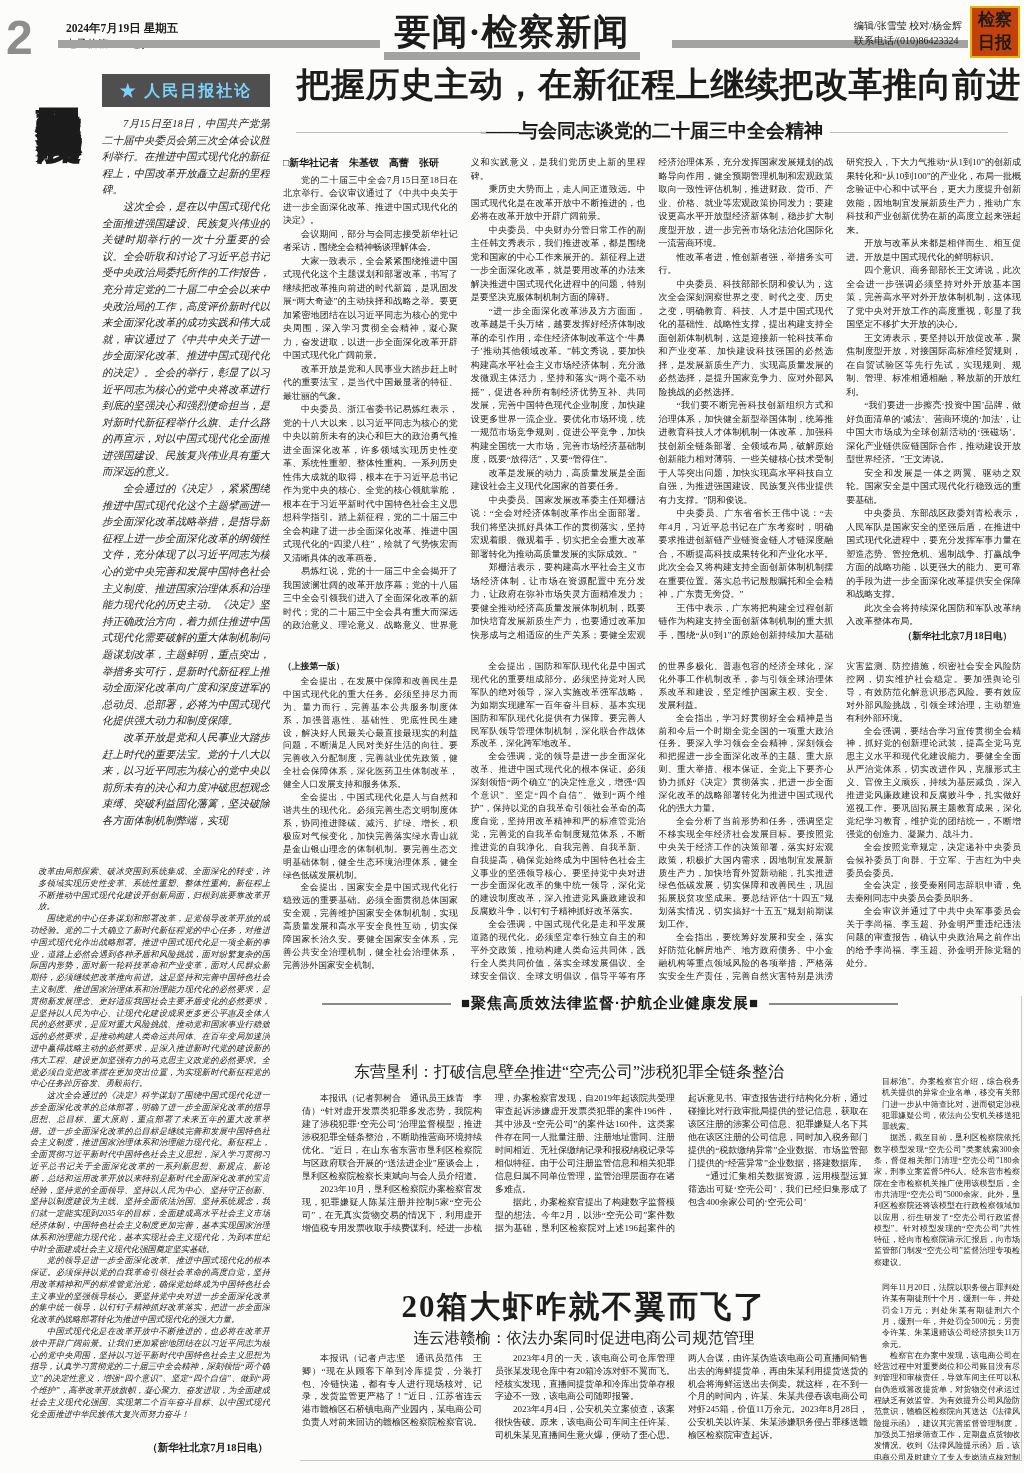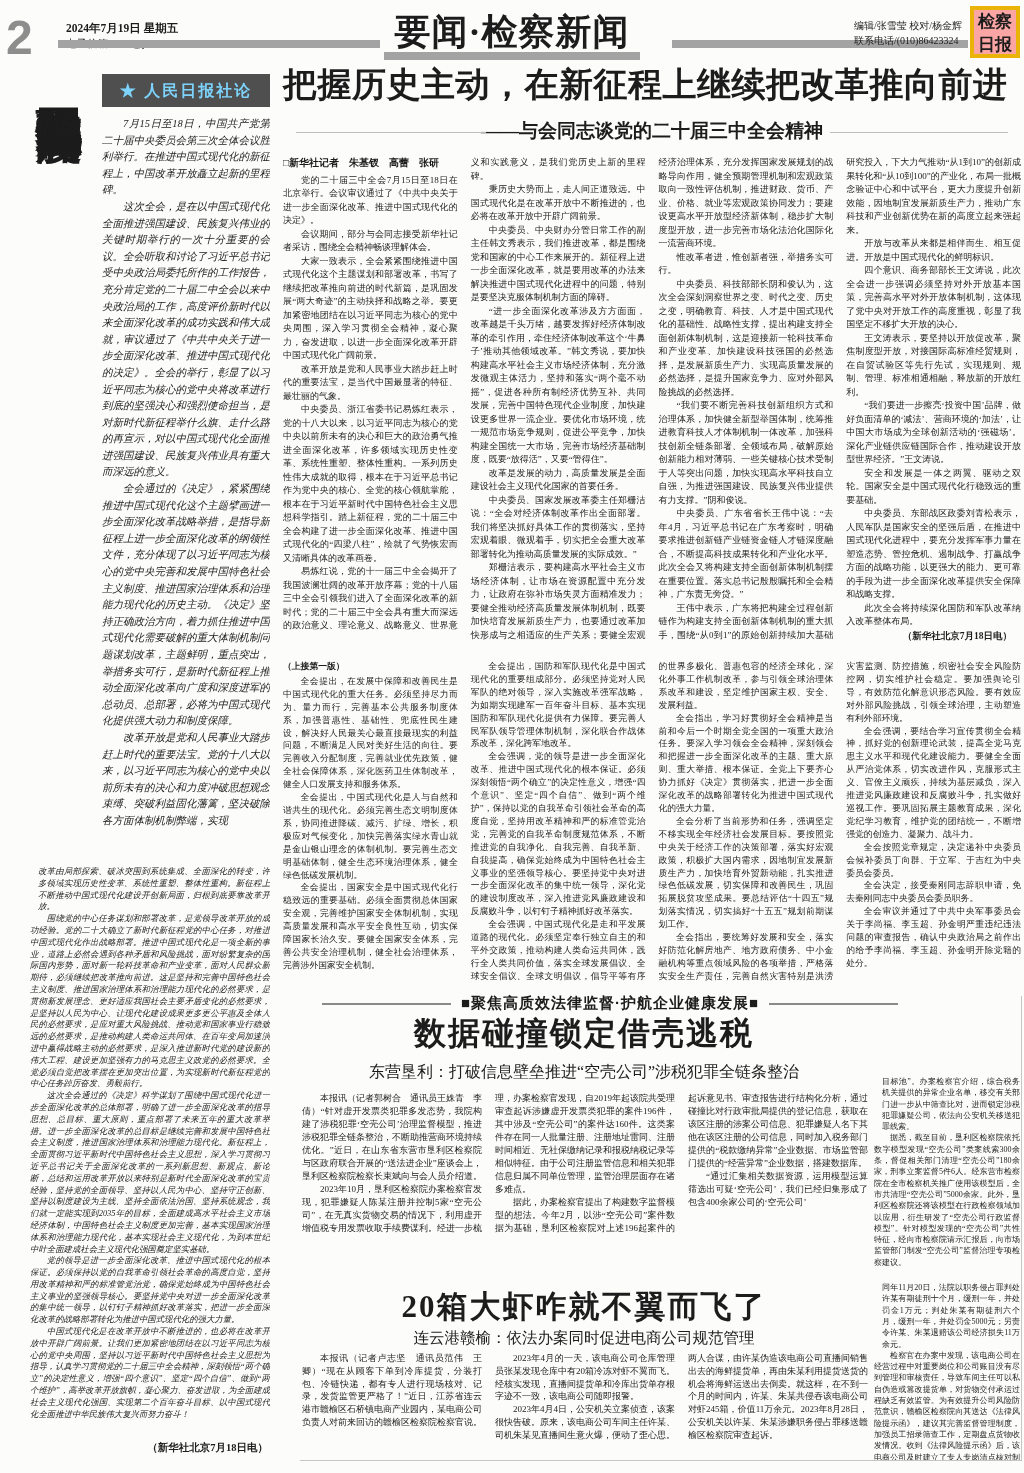--- a/index.html
+++ b/index.html
@@ -12,56 +12,56 @@
   .pagenum{left:6px;top:10px;font:900 48px "Liberation Sans",sans-serif;color:#8d8d8d;}
   .dateline{left:66px;top:20px;font-size:11.5px;font-weight:bold;line-height:16px;}
   .dateline .email{font-weight:normal;font-size:10.5px;}
   .section-title{left:0;right:0;top:8px;text-align:center;font-weight:900;font-size:36px;
         letter-spacing:1px;font-family:"Liberation Serif",serif;}
   .bar{background:#a3a3a3;height:8px;}
   .bar-left{left:58px;top:40px;width:322px;}
   .bar-right{left:672px;top:40px;width:296px;}
   .bar-title{left:384px;top:52px;width:256px;}
   .editorinfo{right:62px;top:18px;font-size:10px;line-height:15px;text-align:left;}
-  .masthead{right:4px;top:6px;width:50px;height:52px;border:4px solid #eab308;box-sizing:border-box;
-        text-align:center;font-weight:900;font-size:17px;line-height:23px;background:#fca5a5;margin-left:46px;}
+  .masthead{right:4px;top:6px;width:50px;height:52px;border:2px solid #eab308;box-sizing:border-box;
+        text-align:center;font-weight:900;font-size:17px;line-height:23px;background:#c2410c;margin-left:46px;}
   
   .vert-headline{left:28px;top:70px;height:846px;writing-mode:vertical-rl;text-orientation:upright;
         font-size:46px;font-weight:900;line-height:1.35;letter-spacing:0.5px;}
   .kicker{left:102px;top:74px;width:168px;height:33px;background:#4f4f4f;color:#7dd3fc;
         font:bold 16px/33px "Liberation Sans",sans-serif;text-align:center;letter-spacing:2px;}
   .ed-narrow{left:102px;top:116px;width:168px;height:746px;font-size:10.5px;line-height:16.6px;
         font-style:italic;overflow:hidden;}
   .ed-wide{left:30px;top:866px;width:240px;height:572px;font-size:8.4px;line-height:11.8px;
         font-style:italic;overflow:hidden;}
   .ed-credit{left:30px;top:1441px;width:238px;text-align:right;font-weight:bold;font-size:10.5px;}
   .flush-first p:first-child{text-indent:0;margin-left:8px;}
   
-  .lead-headline{left:283px;top:62px;width:738px;text-align:left;font-size:34px;font-weight:900;
+  .lead-headline{left:283px;top:62px;width:738px;text-align:right;font-size:34px;font-weight:900;
         white-space:nowrap;letter-spacing:0.5px;}
   .lead-subtitle{left:283px;top:118px;width:738px;text-align:center;font-size:19px;font-weight:bold;}
   .subline{background:#bdbdbd;height:1px;top:132px;}
   .subline-l{left:296px;width:190px;}
   .subline-r{left:830px;width:178px;}
   .lead-body{left:283px;top:156px;width:738px;height:496px;column-count:4;column-gap:13px;
         column-fill:auto;font-size:9px;line-height:13.5px;overflow:hidden;}
   .byline{font-weight:bold;text-indent:0;font-size:10px;margin-bottom:4px;}
   .lead-credit{left:750px;top:630px;width:262px;text-align:right;font-weight:bold;font-size:9.5px;}
   
   .cont-body{left:283px;top:660px;width:738px;height:328px;column-count:4;column-gap:13px;
         column-fill:auto;font-size:8.8px;line-height:12.9px;overflow:hidden;}
   .jump{font-weight:bold;text-indent:0;margin-bottom:2px;}
   
   .banner{left:322px;top:994px;width:576px;display:flex;align-items:center;gap:10px;}
   .banner .line{flex:1;height:2px;background:#8a8a8a;}
   .banner .txt{font:bold 15px "Liberation Sans",sans-serif;letter-spacing:1px;white-space:nowrap;}
   
   .tax-headline{left:300px;top:1012px;width:568px;text-align:center;font-size:32px;font-weight:900;
         letter-spacing:2px;}
-  .tax-subtitle{left:300px;top:1062px;width:568px;text-align:center;font-size:16px;}
+  .tax-subtitle{left:285px;top:1062px;width:568px;text-align:center;font-size:16px;}
   .tax-body{left:302px;top:1092px;width:566px;height:192px;column-count:3;column-gap:13px;
         font-size:9px;line-height:13px;overflow:hidden;}
   
   .shrimp-headline{left:300px;top:1286px;width:568px;text-align:center;font-size:31px;font-weight:900;
         letter-spacing:2px;}
   .shrimp-subtitle{left:300px;top:1328px;width:568px;text-align:center;font-size:15.5px;}
   .shrimp-body{left:302px;top:1352px;width:566px;height:108px;column-count:3;column-gap:13px;
         font-size:9px;line-height:12.8px;overflow:hidden;}
   
   .right-col{left:874px;top:1076px;width:146px;height:384px;font-size:8px;line-height:11.3px;
@@ -163,21 +163,20 @@
         <p>全会审议并通过了中共中央军事委员会关于李尚福、李玉超、孙金明严重违纪违法问题的审查报告，确认中央政治局之前作出的给予李尚福、李玉超、孙金明开除党籍的处分。</p>
       </div>
   </div>
 
   <div class="abs banner">
     <div class="line"></div>
     <div class="txt">■聚焦高质效法律监督·护航企业健康发展■</div>
     <div class="line"></div>
   </div>
 
-  <div class="abs tax-headline">数据碰撞锁定借壳逃税</div>
   <div class="abs tax-subtitle">东营垦利：打破信息壁垒推进“空壳公司”涉税犯罪全链条整治</div>
   <div class="abs tax-body justify">
       <p>本报讯（记者郭树合　通讯员王姝青　李倩）“针对虚开发票类犯罪多发态势，我院构建了涉税犯罪‘空壳公司’治理监督模型，推进涉税犯罪全链条整治，不断助推营商环境持续优化。”近日，在山东省东营市垦利区检察院与区政府联合开展的“送法进企业”座谈会上，垦利区检察院检察长束斌向与会人员介绍道。</p>
       <p>2023年10月，垦利区检察院办案检察官发现，犯罪嫌疑人陈某注册并控制5家“空壳公司”，在无真实货物交易的情况下，利用虚开增值税专用发票收取手续费谋利。经进一步梳理，办案检察官发现，自2019年起该院共受理审查起诉涉嫌虚开发票类犯罪的案件196件，其中涉及“空壳公司”的案件达160件。这类案件存在同一人批量注册、注册地址雷同、注册时间相近、无社保缴纳记录和报税纳税记录等相似特征。由于公司注册监管信息和相关犯罪信息归属不同单位管理，监管治理层面存在诸多难点。</p>
       <p>据此，办案检察官提出了构建数字监督模型的想法。今年2月，以涉“空壳公司”案件数据为基础，垦利区检察院对上述196起案件的起诉意见书、审查报告进行结构化分析，通过碰撞比对行政审批局提供的登记信息，获取在该区注册的涉案公司信息、犯罪嫌疑人名下其他在该区注册的公司信息，同时加入税务部门提供的“税款缴纳异常”企业数据、市场监管部门提供的“经营异常”企业数据，搭建数据库。</p>
       <p>“通过汇集相关数据资源，运用模型运算筛选出可疑‘空壳公司’，我们已经归集形成了包含400余家公司的‘空壳公司’</p>
     </div>
 
   <div class="abs shrimp-headline">20箱大虾咋就不翼而飞了</div>
   <div class="abs shrimp-subtitle">连云港赣榆：依法办案同时促进电商公司规范管理</div>

